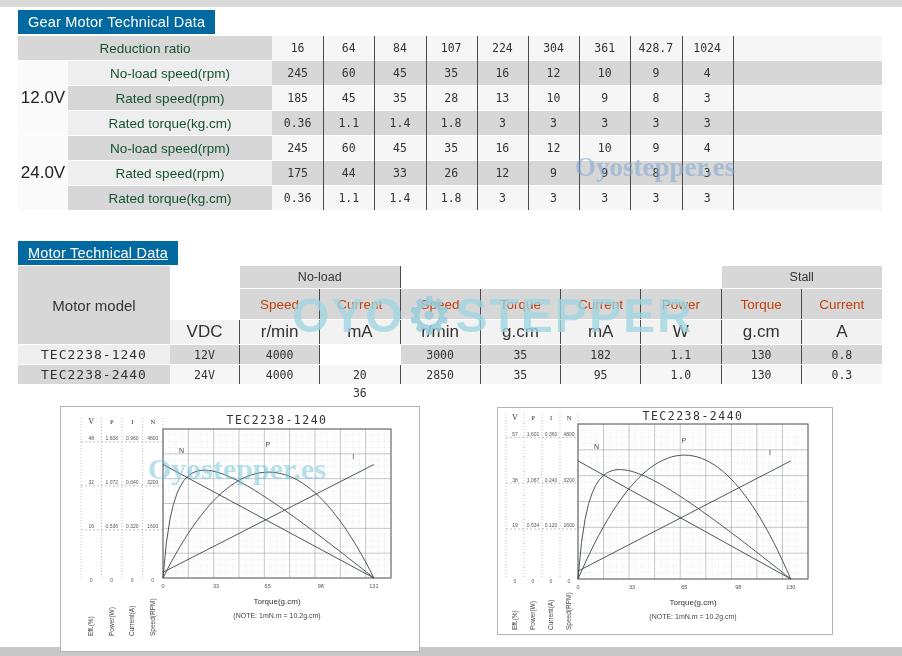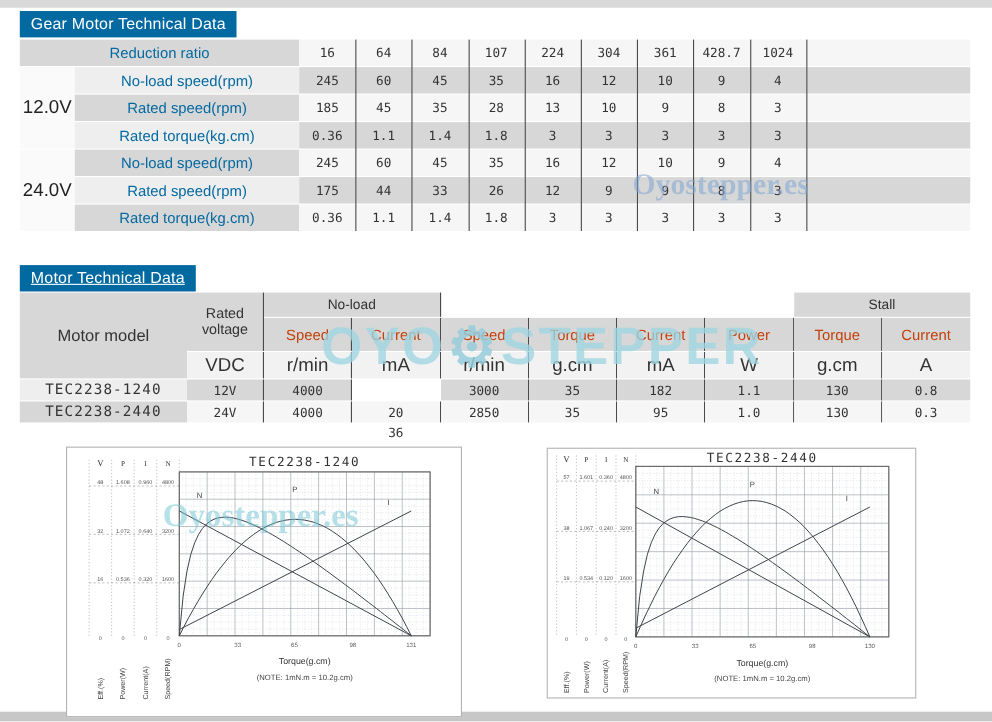--- a/index.html
+++ b/index.html
@@ -10,21 +10,21 @@
   .strip.bottom{bottom:0;height:9px;background:#c7c7c7;}
   .badge{position:absolute;background:#0369a1;color:#fff;font-size:14.5px;font-weight:500;
          padding:4px 10px;letter-spacing:.2px;}
   #badge1{left:18px;top:10px;}
   #badge2{left:18px;top:241px;text-decoration:underline;}
 
   
   #gear-table{position:absolute;left:18px;top:36px;width:864px;display:grid;
     grid-template-columns:50px 204px repeat(9,51.2px) 1fr;grid-auto-rows:24px;row-gap:1px;}
   #gear-table .cell{display:flex;align-items:center;justify-content:center;}
-  .lab{font-size:13.5px;color:#0369a1;}
+  .lab{font-size:13.5px;color:#14532d;}
   .num{font-family:"DejaVu Sans Mono",monospace;font-size:11.5px;color:#333;}
   .bg-gray{background:#d7d7d7;} .bg-light{background:#eeeeee;} .bg-dwhite{background:#f6f6f6;}
   .volt{background:#fafafa;font-size:17px;color:#222;display:flex;align-items:center;justify-content:center;grid-row:span 3;}
   .vline{position:absolute;width:1px;background:#4a4a4a;top:0;height:174px;}
 
   
   #motor-table{position:absolute;left:18px;top:266px;width:864px;display:grid;
     grid-template-columns:152px 70px repeat(8,1fr);
     grid-template-rows:22px 30px 24px 19px 19px;row-gap:1px;}
   #motor-table .cell{display:flex;align-items:center;justify-content:center;text-align:center;}
@@ -145,21 +145,20 @@
     <div class="vline" style="left: 510px;"></div>
     <div class="vline" style="left: 561.2px;"></div>
     <div class="vline" style="left: 612.4px;"></div>
     <div class="vline" style="left: 663.6px;"></div>
     <div class="vline" style="left: 714.8px;"></div>
   </div>
 
 <div id="badge2" class="badge">Motor Technical Data</div>
 <div id="motor-table">
     <div class="cell mm-model-h bg-gray">Motor model</div>
-    <div class="cell mm-volt-h bg-gray dline">Rated voltage</div>
     <div class="cell grp bg-gray dline" style="grid-column:3/5;grid-row:1;">No-load</div>
     <div class="cell grp bg-gray" style="grid-column:9/11;grid-row:1;">Stall</div>
     <div class="cell sub bg-gray dline" style="grid-row:2;grid-column:3;">Speed</div>
     <div class="cell sub bg-gray dline" style="grid-row:2;grid-column:4;">Current</div>
     <div class="cell sub bg-gray dline" style="grid-row:2;grid-column:5;">Speed</div>
     <div class="cell sub bg-gray dline" style="grid-row:2;grid-column:6;">Torque</div>
     <div class="cell sub bg-gray dline" style="grid-row:2;grid-column:7;">Current</div>
     <div class="cell sub bg-gray dline" style="grid-row:2;grid-column:8;">Power</div>
     <div class="cell sub bg-gray dline" style="grid-row:2;grid-column:9;">Torque</div>
     <div class="cell sub bg-gray" style="grid-row:2;grid-column:10;">Current</div>

